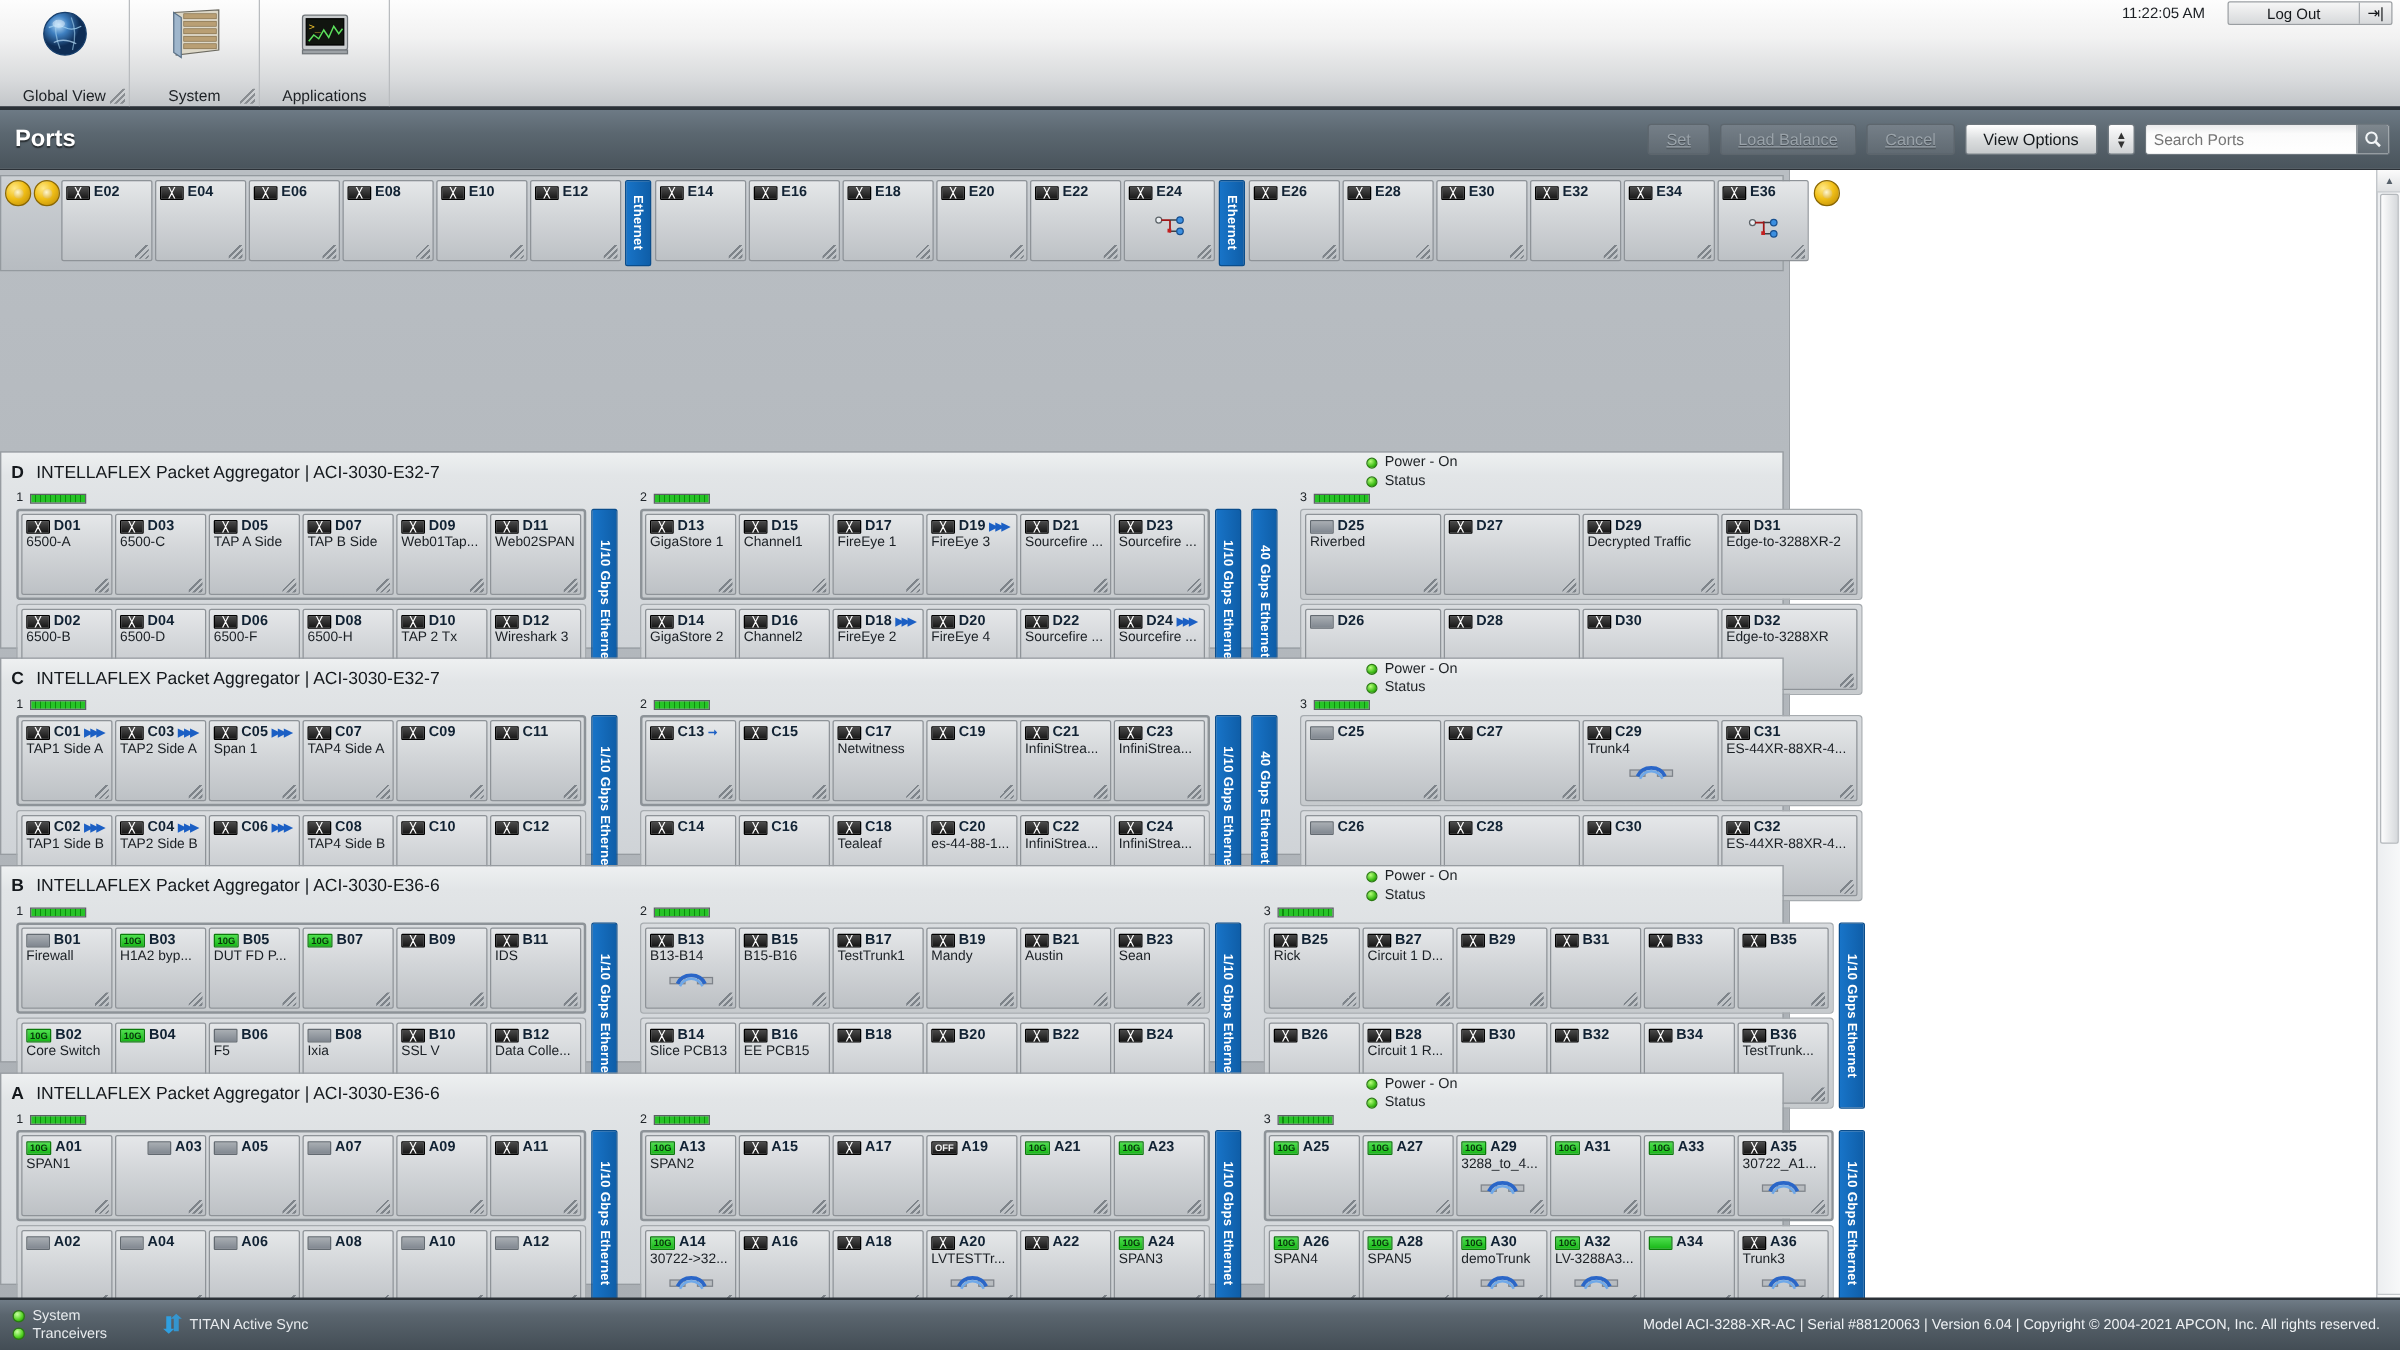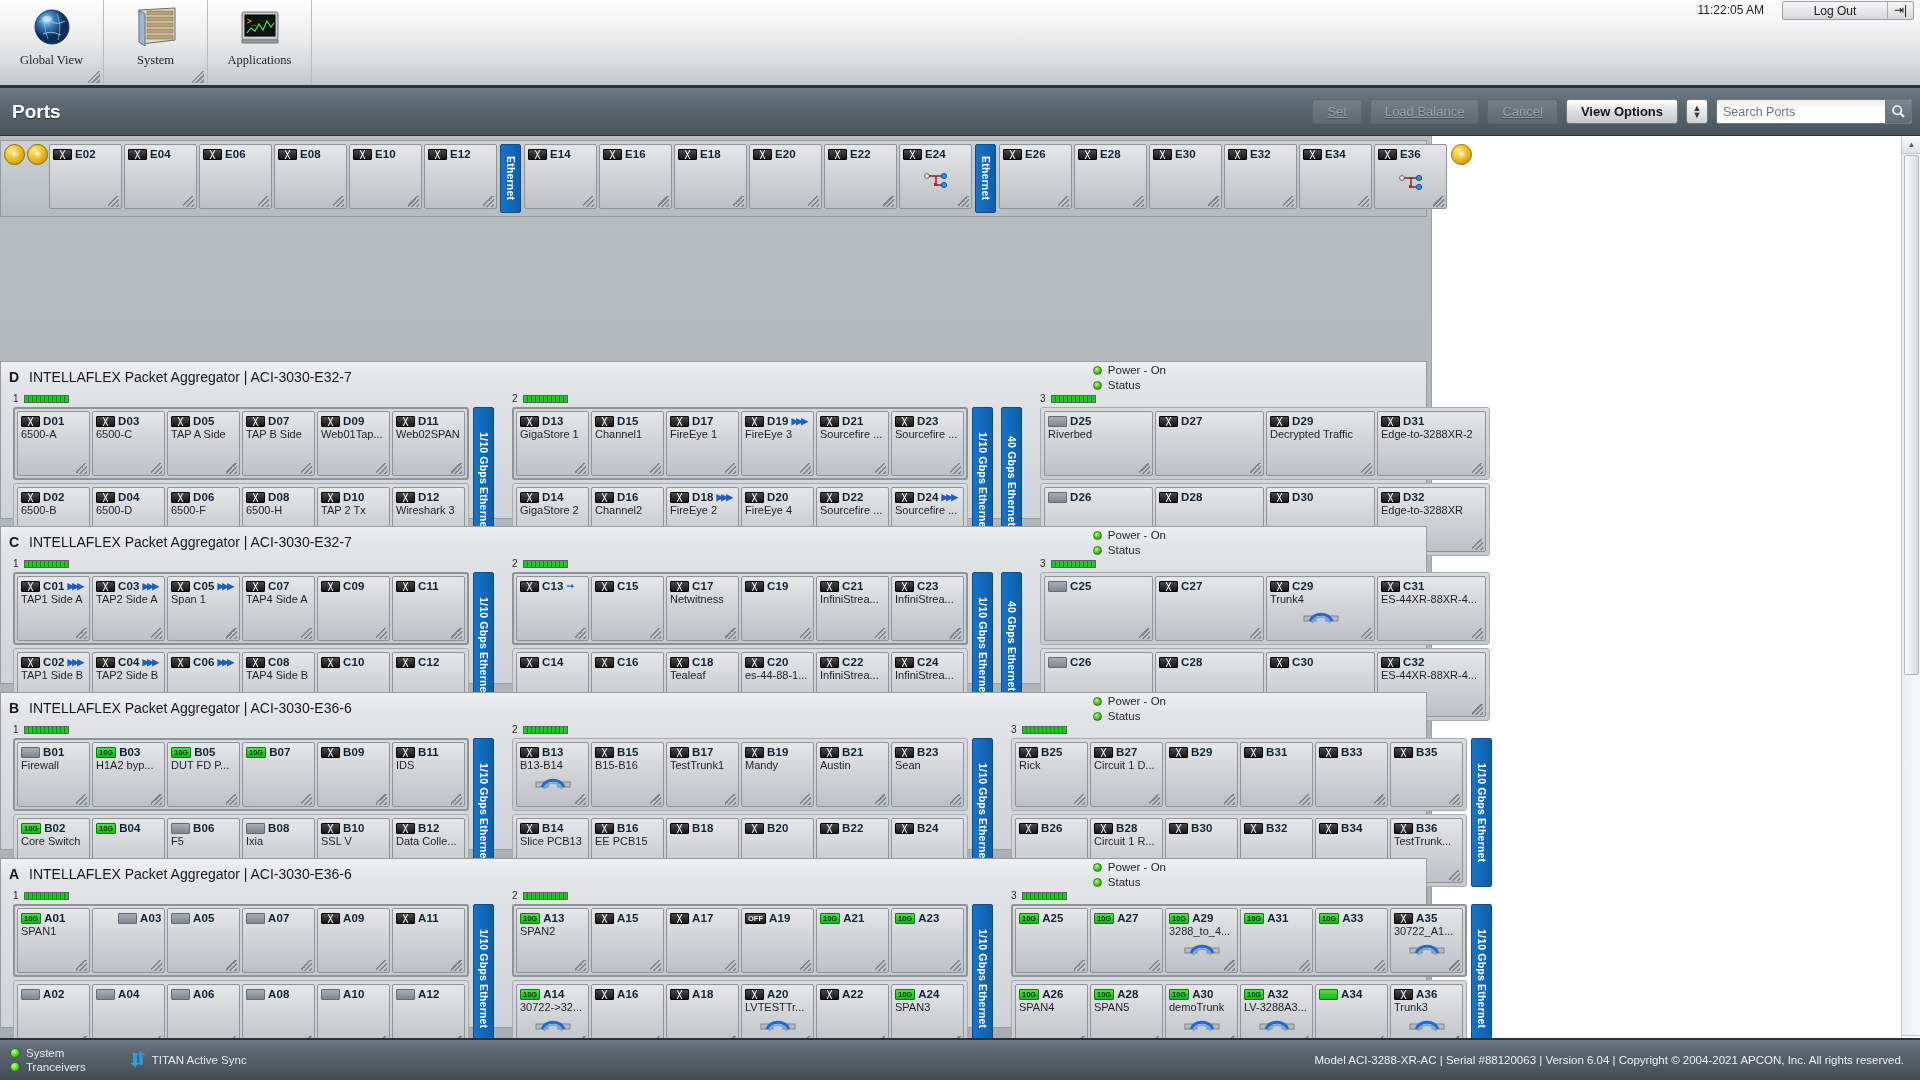--- a/index.html
+++ b/index.html
@@ -39,21 +39,21 @@
   .navbtn {
     width: 104px;
     border-right: 1px solid #b9bcbf;
     display: flex; flex-direction: column;
     align-items: center; justify-content: flex-start;
     padding-top: 4px;
     position: relative;
     cursor: pointer;
   }
   .navbtn .ico { height: 46px; display: flex; align-items: center; justify-content: center; }
-  .navbtn .lbl { font-size: 12.5px; color: #1d2125; margin-top: 3px; font-family: Liberation Serif, serif; }
+  .navbtn .lbl { font-size: 12.5px; color: #1d2125; margin-top: 20px; }
   .topbar-spacer { flex: 1; }
 
   .clock {
     position: absolute; right: 156px; top: 3px;
     font-size: 12px; color: #1b1f23;
   }
   .logout {
     position: absolute; right: 6px; top: 1px;
     height: 19px; width: 132px;
     display: flex; align-items: center;
@@ -91,21 +91,21 @@
     cursor: pointer;
   }
   .btn.disabled {
     background: linear-gradient(to bottom,#757f88,#606a72);
     color: #9aa3aa;
     text-shadow: 0 1px 0 rgba(0,0,0,.3);
     text-decoration: underline;
   }
   .btn.primary {
     background: linear-gradient(to bottom,#ffffff,#dcdedf 50%,#c6c9cb);
-    color: #14181b; font-weight: bold;
+    color: #14181b; font-weight: normal;
     border: 1px solid #6e777e;
   }
   .stepper {
     width: 22px; height: 25px;
     background: linear-gradient(to bottom,#fdfdfd,#cfd2d4);
     border: 1px solid #6e777e; border-radius: 3px;
     display: flex; flex-direction: column;
     align-items: center; justify-content: center;
     line-height: 7px; font-size: 9px; color: #333;
     cursor: pointer;

